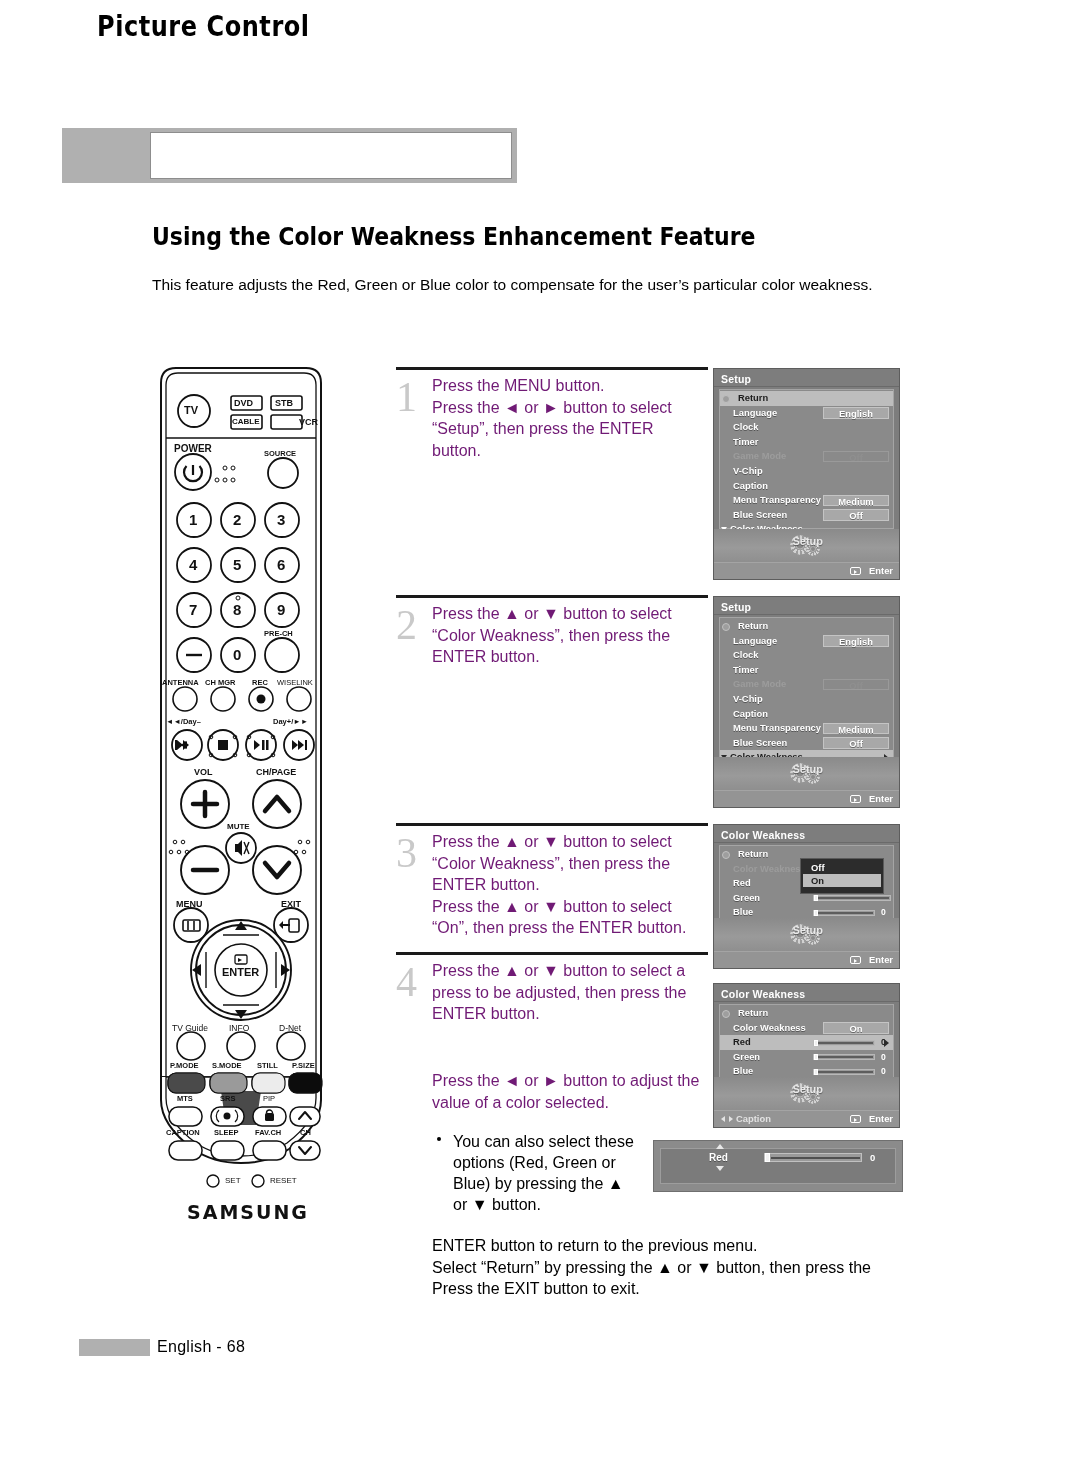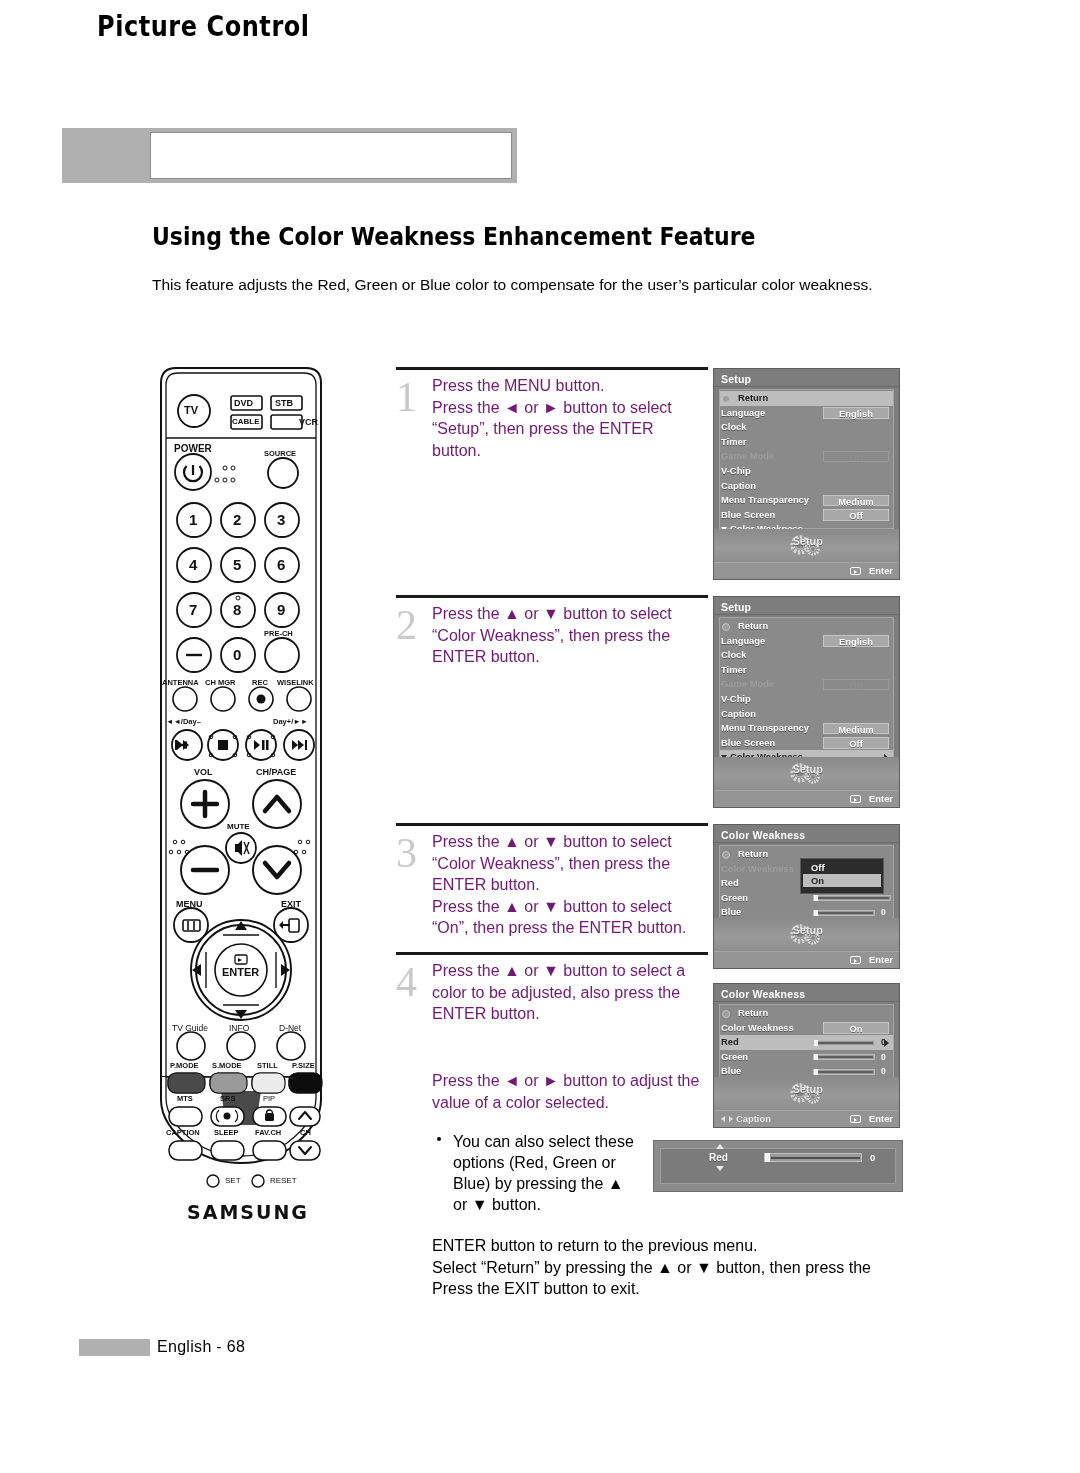--- a/index.html
+++ b/index.html
@@ -172,21 +172,21 @@
     border: 1px solid #a5a5a5;
     box-sizing: border-box;
   }
   .osd-row {
     position: relative;
     height: 14.6px;
     line-height: 14.6px;
   }
   .osd-row .lbl {
     position: absolute;
-    left: 1px;
+    left: 13px;
     top: 0;
     white-space: nowrap;
     text-shadow: 0 1px 0 rgba(40,40,40,.55);
   }
   .osd-row.dim .lbl { color: #9c9c9c; text-shadow: none; }
   .osd-row.hl {
     background: #bdbdbd;
   }
   .osd-row.hl .lbl { color: #1d1d1d; text-shadow: none; }
   .osd-row .valbox {
@@ -503,21 +503,21 @@
   <span class="ln">“Color Weakness”, then press the</span>
   <span class="ln">ENTER button.</span>
   <span class="ln">Press the ▲ or ▼ button to select</span>
   <span class="ln">“On”, then press the ENTER button.</span>
 </div>
 
 <div class="step-rule" style="top:952px;"></div>
 <div class="step-num" style="left:396px; top:961px;">4</div>
 <div class="step-body" style="left:432px; top:960px;">
   <span class="ln">Press the ▲ or ▼ button to select a</span>
-  <span class="ln">color to be adjusted, also press the</span>
+  <span class="ln">press to be adjusted, then press the</span>
   <span class="ln">ENTER button.</span>
 </div>
 <div class="step-body" style="left:432px; top:1070px;">
   <span class="ln">Press the ◄ or ► button to adjust the</span>
   <span class="ln">value of a color selected.</span>
 </div>
 
 <div class="bullet-block" style="left:437px; top:1131px;">
   <span class="dot"></span>
   <span class="btext">You can also select these</span>
@@ -1061,21 +1061,21 @@
   <span class="rtext" style="left:124px; top:192px; font-size:15px; font-weight:bold;">6</span>
   <span class="rtext" style="left:36px; top:237px; font-size:15px; font-weight:bold;">7</span>
   <span class="rtext" style="left:80px; top:237px; font-size:15px; font-weight:bold;">8</span>
   <span class="rtext" style="left:124px; top:237px; font-size:15px; font-weight:bold;">9</span>
   <span class="rtext" style="left:80px; top:282px; font-size:15px; font-weight:bold;">0</span>
   <span class="rtext" style="left:111px; top:265px; font-size:7.5px; font-weight:bold;">PRE-CH</span>
 
   <span class="rtext" style="left:9px; top:314px; font-size:7.5px; font-weight:bold;">ANTENNA</span>
   <span class="rtext" style="left:52px; top:314px; font-size:7.5px; font-weight:bold;">CH MGR</span>
   <span class="rtext" style="left:99px; top:314px; font-size:7.5px; font-weight:bold;">REC</span>
-  <span class="rtext" style="left:124px; top:314px; font-size:7.5px; font-weight:bold;">WISELINK</span>
+  <span class="rtext" style="left:124px; top:314px; font-size:7.5px; font-weight:normal;">WISELINK</span>
 
   <span class="rtext" style="left:13px; top:353px; font-size:7.5px; font-weight:bold;">◄◄/Day–</span>
   <span class="rtext" style="left:120px; top:353px; font-size:7.5px; font-weight:bold;">Day+/►►</span>
 
   <span class="rtext" style="left:41px; top:403px; font-size:9px; font-weight:bold;">VOL</span>
   <span class="rtext" style="left:103px; top:403px; font-size:9px; font-weight:bold;">CH/PAGE</span>
   <span class="rtext" style="left:74px; top:458px; font-size:8px; font-weight:bold;">MUTE</span>
 
   <span class="rtext" style="left:23px; top:535px; font-size:9px; font-weight:bold;">MENU</span>
   <span class="rtext" style="left:128px; top:535px; font-size:9px; font-weight:bold;">EXIT</span>

